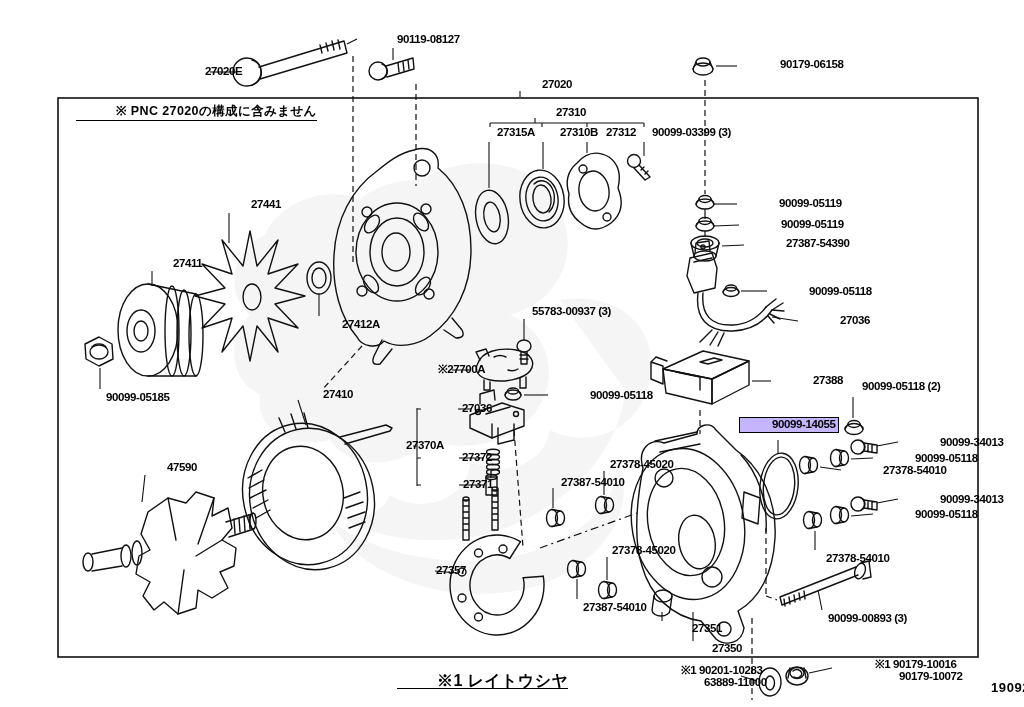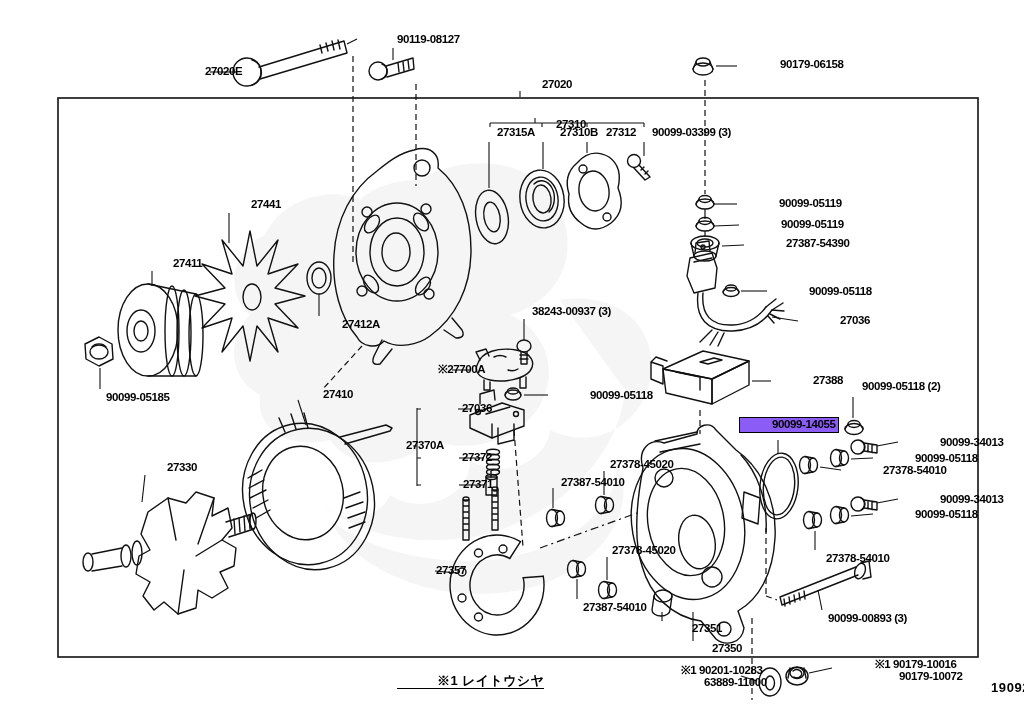--- a/index.html
+++ b/index.html
@@ -2,21 +2,21 @@
 <html><head>
 <meta charset="utf-8">
 <style>
   html,body{margin:0;padding:0;background:#fff;}
   .stage{position:relative;width:1024px;height:707px;background:#ffffff;
          font-family:"Liberation Sans",sans-serif;overflow:hidden;}
   svg.art{position:absolute;left:0;top:0;width:1024px;height:707px;}
   .lbl{position:absolute;font-weight:bold;font-size:11.5px;letter-spacing:-0.4px;
        color:#000;white-space:nowrap;line-height:13px;padding-left:40px;}
   .note{font-size:12.5px;letter-spacing:0.4px;border-bottom:1.6px solid #000;padding-bottom:2px;}
-  .fnote{font-size:13px;letter-spacing:0.4px;border-bottom:1.6px solid #000;padding-bottom:1px;}
+  .fnote{font-size:16px;letter-spacing:0.4px;border-bottom:1.6px solid #000;padding-bottom:1px;}
   .hl{border:1.6px solid #000;padding:0 3px 1px 3px;}
   .code{font-size:13px;letter-spacing:0.6px;margin-left:16px;}
 </style>
 </head>
 <body>
 
 <div class="stage">
 
 <svg class="art" viewBox="0 0 1024 707">
 
@@ -389,46 +389,47 @@
     <path d="M752,618 L752,700"></path>
     <path d="M362,346 L322,390"></path>
     <path d="M766,528 L766,596 M766,596 L777,600"></path>
   </g>
 </svg>
 
   <div class="lbl" style="left:165px;top:65px">27020E</div>
   <div class="lbl" style="left:357px;top:33px">90119-08127</div>
   <div class="lbl" style="left:502px;top:78px">27020</div>
   <div class="lbl" style="left:740px;top:58px">90179-06158</div>
-  <div class="lbl" style="left:516px;top:118px">27310</div>
+  <div class="lbl note" style="left:76px;top:105px">※ PNC 27020の構成に含みません</div>
+  <div class="lbl" style="left:516px;top:106px">27310</div>
   <div class="lbl" style="left:457px;top:126px">27315A</div>
   <div class="lbl" style="left:520px;top:126px">27310B</div>
   <div class="lbl" style="left:566px;top:126px">27312</div>
   <div class="lbl" style="left:612px;top:126px">90099-03399 (3)</div>
   <div class="lbl" style="left:211px;top:198px">27441</div>
   <div class="lbl" style="left:133px;top:257px">27411</div>
   <div class="lbl" style="left:302px;top:318px">27412A</div>
   <div class="lbl" style="left:66px;top:391px">90099-05185</div>
   <div class="lbl" style="left:739px;top:197px">90099-05119</div>
   <div class="lbl" style="left:741px;top:218px">90099-05119</div>
   <div class="lbl" style="left:746px;top:237px">27387-54390</div>
   <div class="lbl" style="left:769px;top:285px">90099-05118</div>
   <div class="lbl" style="left:800px;top:314px">27036</div>
   <div class="lbl" style="left:773px;top:374px">27388</div>
   <div class="lbl" style="left:822px;top:380px">90099-05118 (2)</div>
-  <div class="lbl" style="left:492px;top:305px">38243-00937 (3)</div>
+  <div class="lbl" style="left:492px;top:305px">55783-00937 (3)</div>
   <div class="lbl" style="left:398px;top:363px">※27700A</div>
   <div class="lbl" style="left:550px;top:389px">90099-05118</div>
   <div class="lbl" style="left:422px;top:402px">27036</div>
   <div class="lbl" style="left:366px;top:439px">27370A</div>
   <div class="lbl" style="left:422px;top:451px">27372</div>
   <div class="lbl" style="left:423px;top:478px">27371</div>
   <div class="lbl" style="left:283px;top:388px">27410</div>
-  <div class="lbl" style="left:127px;top:461px">27330</div>
-  <div class="lbl hl" style="left: 739px; top: 417px; background: #8b5cf6; padding-left: 32px;">90099-14055</div>
+  <div class="lbl" style="left:127px;top:461px">47590</div>
+  <div class="lbl hl" style="left: 739px; top: 417px; background: #c4b5fd; padding-left: 32px;">90099-14055</div>
   <div class="lbl" style="left:900px;top:436px">90099-34013</div>
   <div class="lbl" style="left:875px;top:452px">90099-05118</div>
   <div class="lbl" style="left:843px;top:464px">27378-54010</div>
   <div class="lbl" style="left:900px;top:493px">90099-34013</div>
   <div class="lbl" style="left:875px;top:508px">90099-05118</div>
   <div class="lbl" style="left:570px;top:458px">27378-45020</div>
   <div class="lbl" style="left:521px;top:476px">27387-54010</div>
   <div class="lbl" style="left:572px;top:544px">27378-45020</div>
   <div class="lbl" style="left:543px;top:601px">27387-54010</div>
   <div class="lbl" style="left:396px;top:564px">27357</div>

